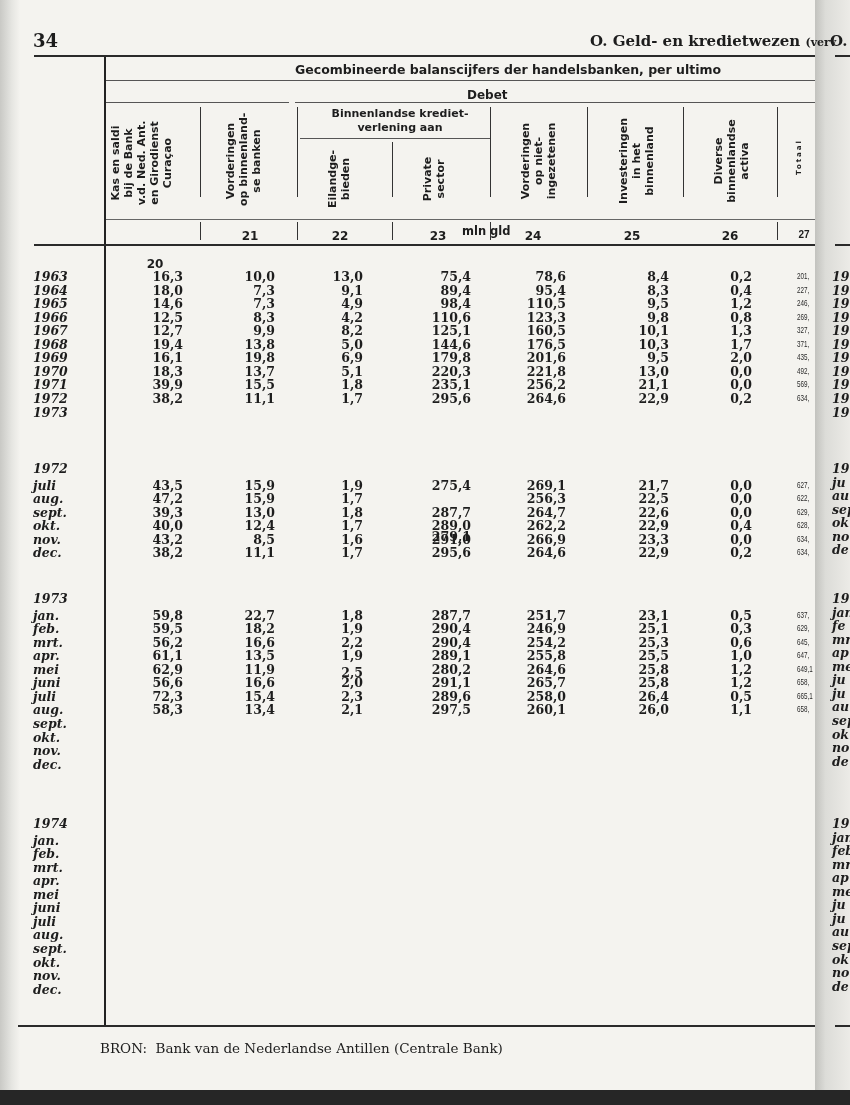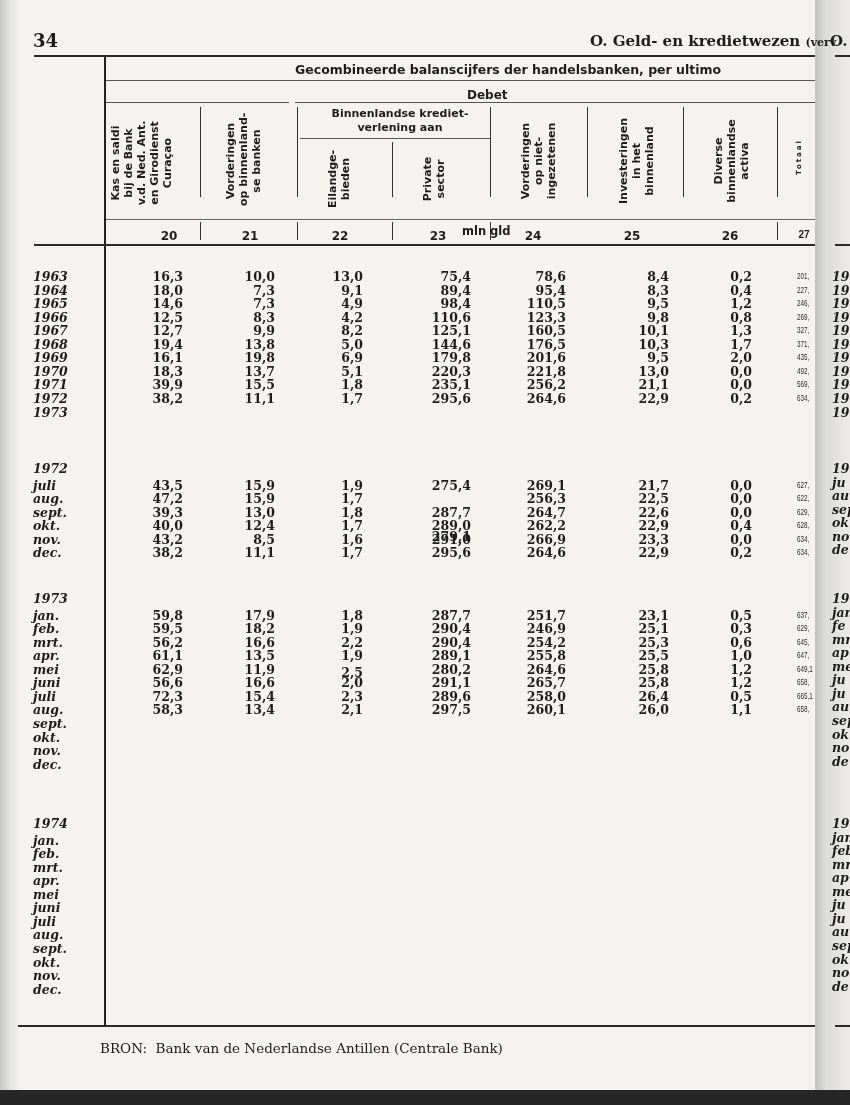--- a/index.html
+++ b/index.html
@@ -147,21 +147,21 @@
 op niet-
 ingezetenen</div>
 <div class="vhead" style="left:590px;top:140px;width:95px;height:42px;">Investeringen
 in het
 binnenland</div>
 <div class="vhead" style="left:685px;top:140px;width:95px;height:42px;">Diverse
 binnenlandse
 activa</div>
 <div class="vhead" style="left:780px;top:150px;width:40px;height:14px;font-size:7px;letter-spacing:2px;">Totaal</div>
 
-<div class="colnum" style="left:149px;width:40px;">20</div>
+<div class="colnum" style="left:135px;width:40px;margin-top:28px;">20</div>
 <div class="colnum" style="left:230px;width:40px;">21</div>
 <div class="colnum" style="left:320px;width:40px;">22</div>
 <div class="colnum" style="left:418px;width:40px;">23</div>
 <div class="colnum" style="left:513px;width:40px;">24</div>
 <div class="colnum" style="left:612px;width:40px;">25</div>
 <div class="colnum" style="left:710px;width:40px;">26</div>
 <div class="colnum" style="left:796px;width:16px;font-size:10px;font-family:'Liberation Sans',sans-serif;">27</div>
 
 <div id="rows">
     <div class="label" style="top: 270px;">1963</div>
@@ -349,21 +349,21 @@
       <div class="num" style="top: 546.3px; right: 379px;">295,6</div>
       <div class="num" style="top: 546.3px; right: 284px;">264,6</div>
       <div class="num" style="top: 546.3px; right: 181px;">22,9</div>
       <div class="num" style="top: 546.3px; right: 98px;">0,2</div>
       <div class="tot" style="top: 546.3px;">634,</div>
     </div>
     <div class="label" style="top: 592px;">1973</div>
     <div class="label" style="top: 608.55px;">jan.</div>
     <div>
       <div class="num" style="top: 608.55px; right: 667px;">59,8</div>
-      <div class="num" style="top: 608.55px; right: 575px;">17,9</div>
+      <div class="num" style="top: 608.55px; right: 575px;">22,7</div>
       <div class="num" style="top: 608.55px; right: 487px;">1,8</div>
       <div class="num" style="top: 608.55px; right: 379px;">287,7</div>
       <div class="num" style="top: 608.55px; right: 284px;">251,7</div>
       <div class="num" style="top: 608.55px; right: 181px;">23,1</div>
       <div class="num" style="top: 608.55px; right: 98px;">0,5</div>
       <div class="tot" style="top: 608.55px;">637,</div>
     </div>
     <div class="label" style="top: 622.1px;">feb.</div>
     <div>
       <div class="num" style="top: 622.1px; right: 667px;">59,5</div>

